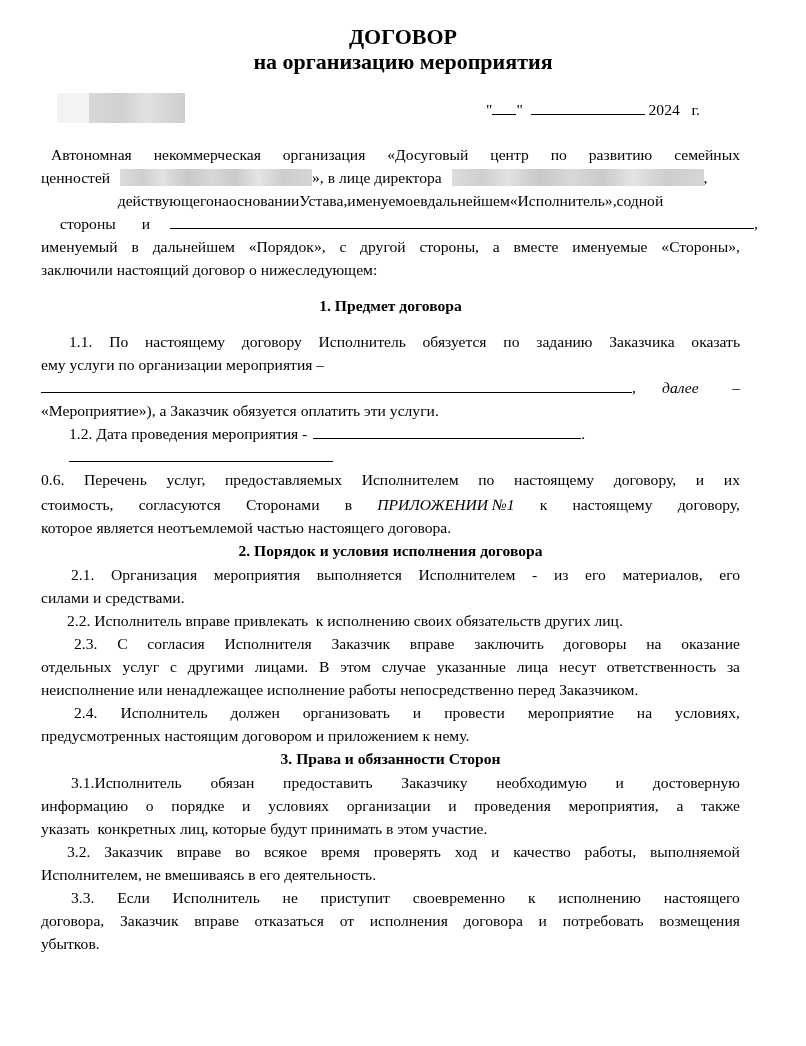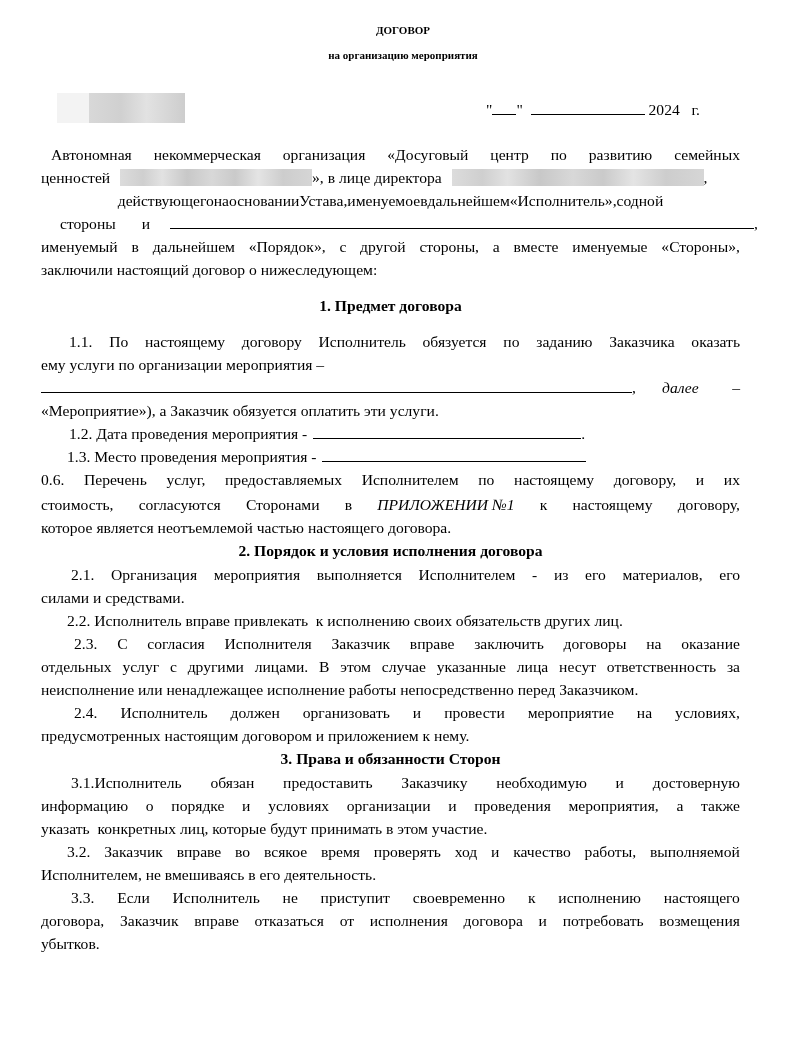--- a/index.html
+++ b/index.html
@@ -1,18 +1,18 @@
 <!DOCTYPE html>
 <html><head>
 <meta charset="utf-8">
 <style>
   html, body { margin: 0; padding: 0; background: #ffffff; }
   body { width: 806px; height: 1046px; position: relative; overflow: hidden;
          font-family: "Liberation Serif", "DejaVu Serif", serif; color: #000; }
-  .title { position: absolute; left: 0; width: 806px; text-align: center; font-weight: bold; font-size: 11px; }
+  .title { position: absolute; left: 0; width: 806px; text-align: center; font-weight: bold; font-size: 22px; }
   .t1 { top: 24px; }
   .t2 { top: 49px; }
   .line { position: absolute; left: 41px; width: 699px; font-size: 15.6px; line-height: 23px; white-space: nowrap; }
   .just { display: flex; justify-content: space-between; }
   .center { text-align: center; font-weight: bold; }
   .blur { display: inline-block; height: 17px; vertical-align: -3px;
           background: linear-gradient(90deg, #dcdcdc 0%, #cfcfcf 12%, #e2e2e2 22%, #c8c8c8 35%, #d8d8d8 48%, #cacaca 60%, #e4e4e4 72%, #cdcdcd 85%, #d6d6d6 100%); }
   .ul { display: inline-block; border-bottom: 1.3px solid #000; height: 15px; vertical-align: 0px; }
   .bi { font-weight: normal; font-style: italic; }
 </style>
@@ -95,21 +95,20 @@
   <span class="ul" style="width:591px;"></span><span>,</span>
   <span style="position:absolute;left:621px;font-style:italic;">далее</span>
   <span style="position:absolute;right:0;">–</span>
 </div>
 <div class="line" style="top:399px;">«Мероприятие»), а Заказчик обязуется оплатить эти услуги.</div>
 <div class="line" style="top:422px;padding-left:28px;">
   <span>1.2. Дата проведения мероприятия -</span>
   <span class="ul" style="width:268px;margin-left:2px;"></span><span>.</span>
 </div>
 <div class="line" style="top:445px;padding-left:26px;">
-  <span>1.3. Место проведения мероприятия -</span>
   <span class="ul" style="width:264px;margin-left:2px;"></span>
 </div>
 <div class="line just" style="top:468px;">
     <span>0.6.</span>
     <span>Перечень</span>
     <span>услуг,</span>
     <span>предоставляемых</span>
     <span>Исполнителем</span>
     <span>по</span>
     <span>настоящему</span>

